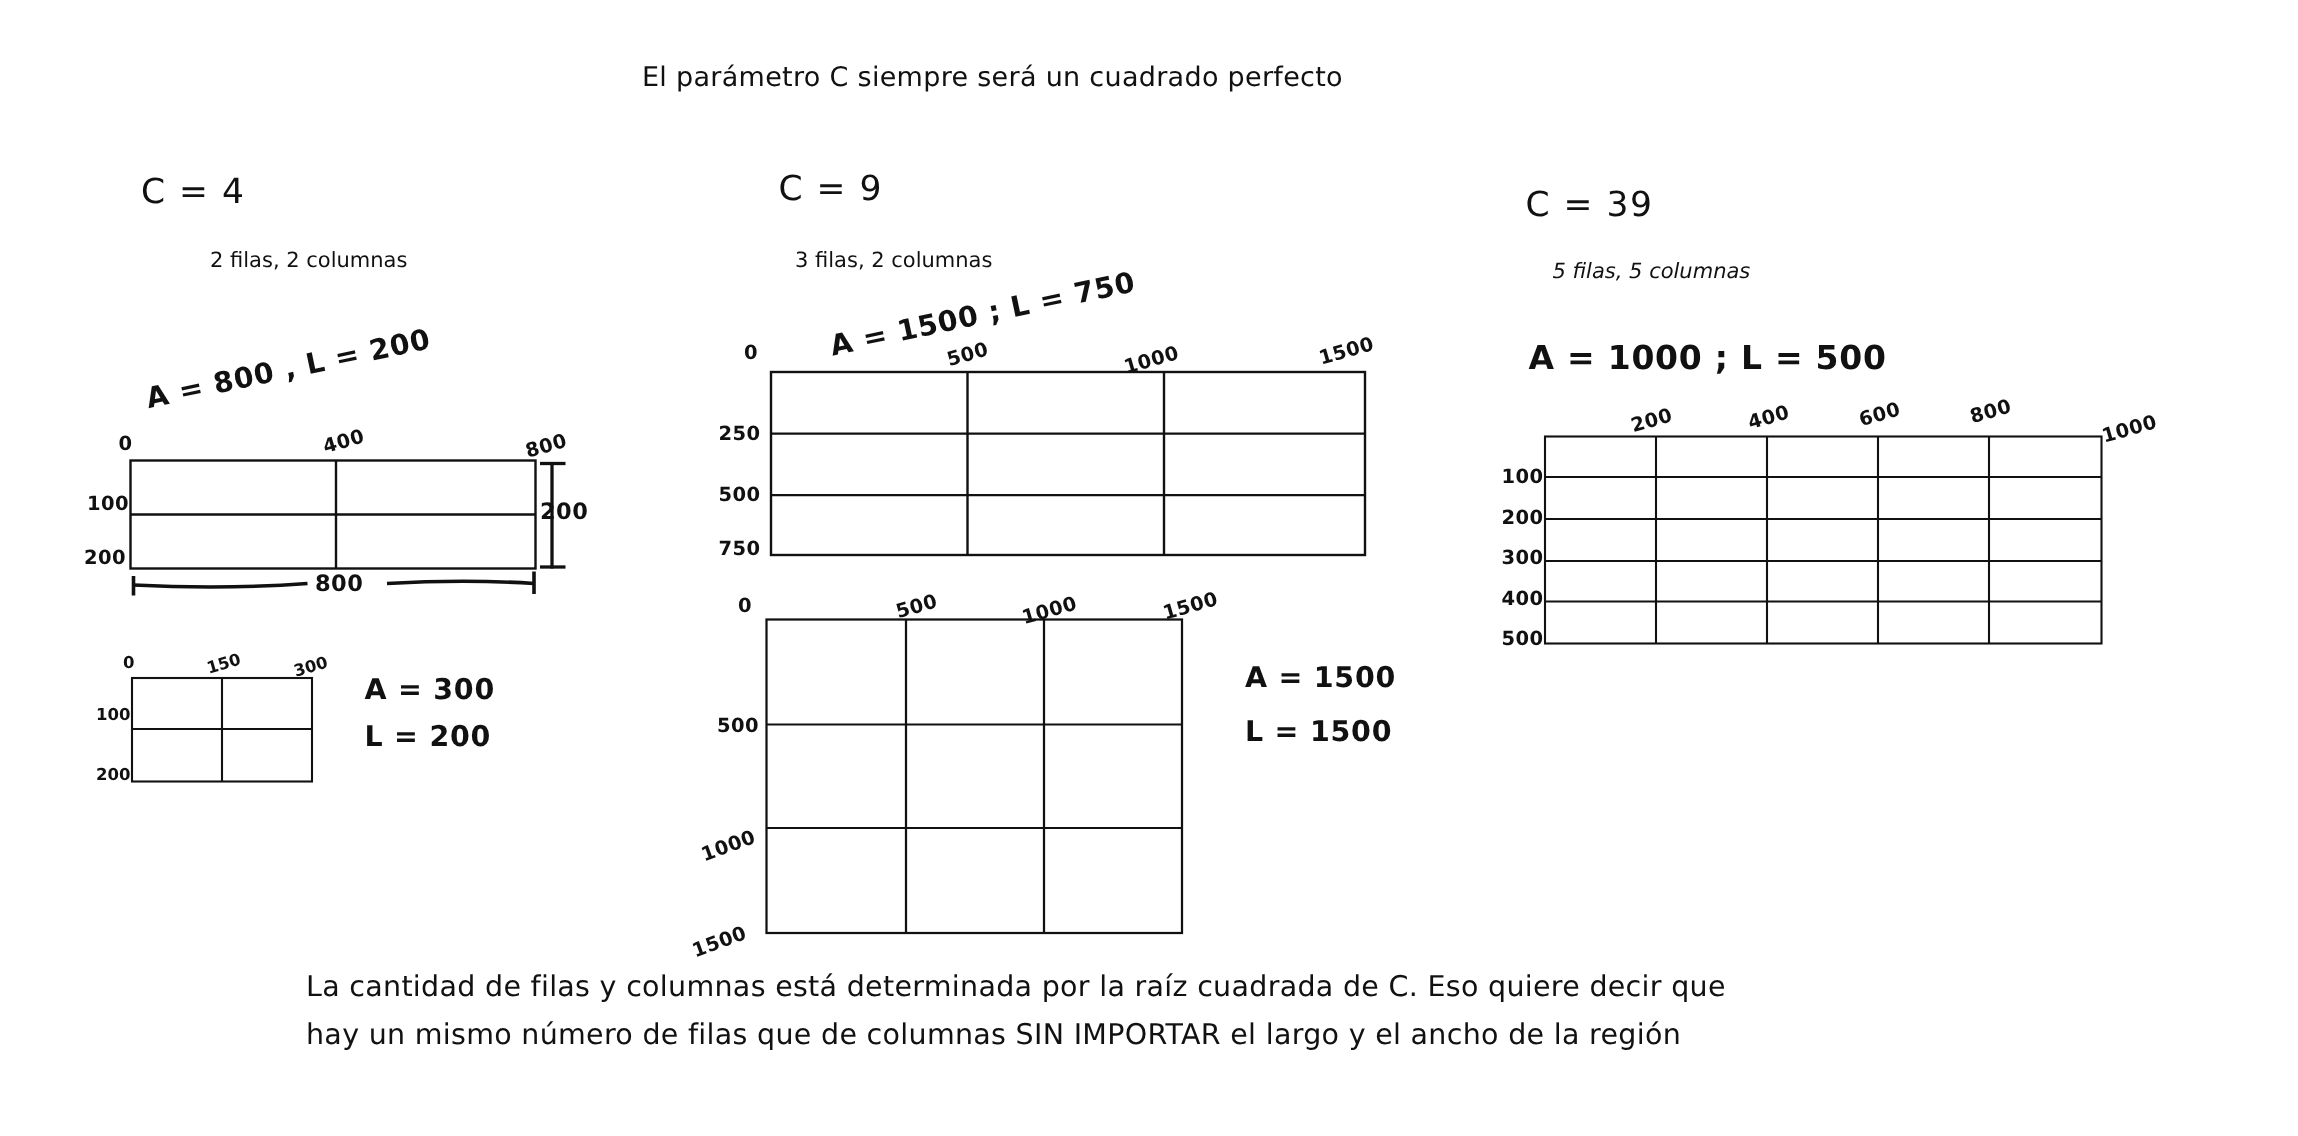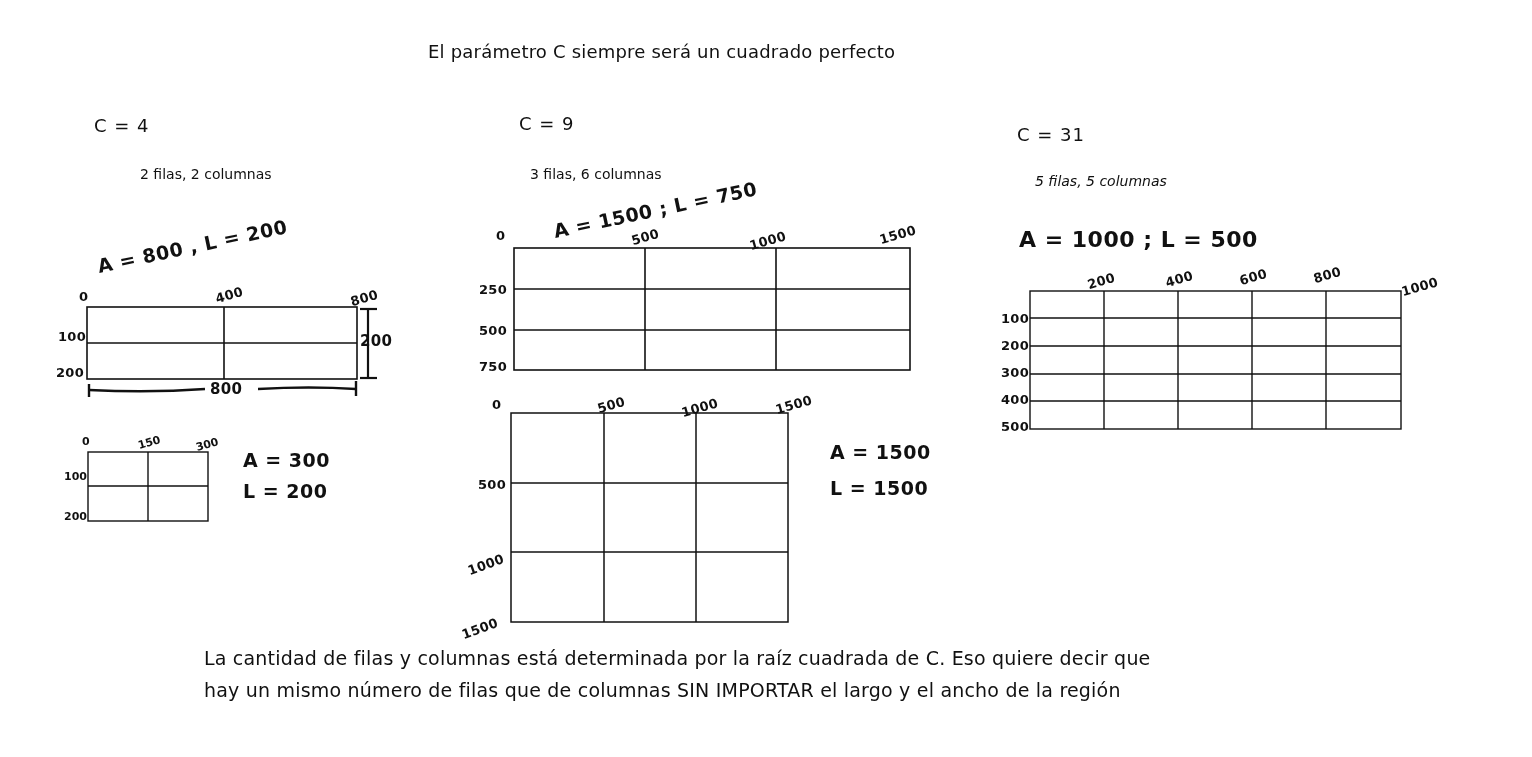--- a/index.html
+++ b/index.html
@@ -30,21 +30,21 @@
   
   .title {
     font-size: 18px;
     letter-spacing: 0.2px;
   }
   .footer {
     font-size: 19px;
     letter-spacing: 0.2px;
   }
   .clabel {
-    font-size: 18px;
+    font-size: 23px;
     letter-spacing: 1px;
   }
   .sublabel {
     font-size: 14px;
   }
   .dims {
     font-size: 19px;
     letter-spacing: 0.5px;
     font-weight: 600;
   }
@@ -115,21 +115,21 @@
   <div class="txt tick-sm" style="left:82px; top:436px;">0</div>
   <div class="txt tick-sm rot-a" style="left:140px; top:440px;">150</div>
   <div class="txt tick-sm rot-a" style="left:198px; top:442px;">300</div>
   <div class="txt tick-sm" style="left:64px; top:471px;">100</div>
   <div class="txt tick-sm" style="left:64px; top:511px;">200</div>
 
   <div class="txt dims" style="left:243px; top:450px;">A = 300</div>
   <div class="txt dims" style="left:243px; top:481px;">L = 200</div>
 
   <div class="txt clabel" style="left:519px; top:114px;">C = 9</div>
-  <div class="txt sublabel" style="left:530px; top:167px;">3 filas, 6 columnas</div>
+  <div class="txt sublabel" style="left:530px; top:167px;">3 filas, 2 columnas</div>
 
   <div class="txt dims rot-b" style="left:556px; top:221px;">A = 1500 ;  L = 750</div>
 
   <svg width="1532" height="757">
     <rect class="grid-line" x="514" y="248" width="396" height="122" stroke-width="1.6"></rect>
     <line class="grid-line" x1="514" y1="289" x2="910" y2="289" stroke-width="1.5"></line>
     <line class="grid-line" x1="514" y1="330" x2="910" y2="330" stroke-width="1.5"></line>
     <line class="grid-line" x1="645" y1="248" x2="645" y2="370" stroke-width="1.6"></line>
     <line class="grid-line" x1="776" y1="248" x2="776" y2="370" stroke-width="1.6"></line>
   </svg>
@@ -154,21 +154,21 @@
   <div class="txt tick rot-a" style="left:600px; top:402px;">500</div>
   <div class="txt tick rot-a" style="left:684px; top:406px;">1000</div>
   <div class="txt tick rot-a" style="left:778px; top:403px;">1500</div>
   <div class="txt tick" style="left:478px; top:478px;">500</div>
   <div class="txt tick rot-c" style="left:471px; top:564px;">1000</div>
   <div class="txt tick rot-c" style="left:465px; top:628px;">1500</div>
 
   <div class="txt dims" style="left:830px; top:442px;">A = 1500</div>
   <div class="txt dims" style="left:830px; top:478px;">L = 1500</div>
 
-  <div class="txt clabel" style="left:1017px; top:125px;">C = 31</div>
+  <div class="txt clabel" style="left:1017px; top:125px;">C = 39</div>
   <div class="txt sublabel" style="left:1035px; top:174px;font-style:italic;">5 filas, 5 columnas</div>
 
   <div class="txt dims-small" style="left:1019px; top:228px;">A = 1000 ;  L = 500</div>
 
   <svg width="1532" height="757">
     <rect class="grid-line" x="1030" y="291" width="371" height="138" stroke-width="1.4"></rect>
     <line class="grid-line" x1="1030" y1="318" x2="1401" y2="318" stroke-width="1.3"></line>
     <line class="grid-line" x1="1030" y1="346" x2="1401" y2="346" stroke-width="1.3"></line>
     <line class="grid-line" x1="1030" y1="374" x2="1401" y2="374" stroke-width="1.3"></line>
     <line class="grid-line" x1="1030" y1="401" x2="1401" y2="401" stroke-width="1.3"></line>

